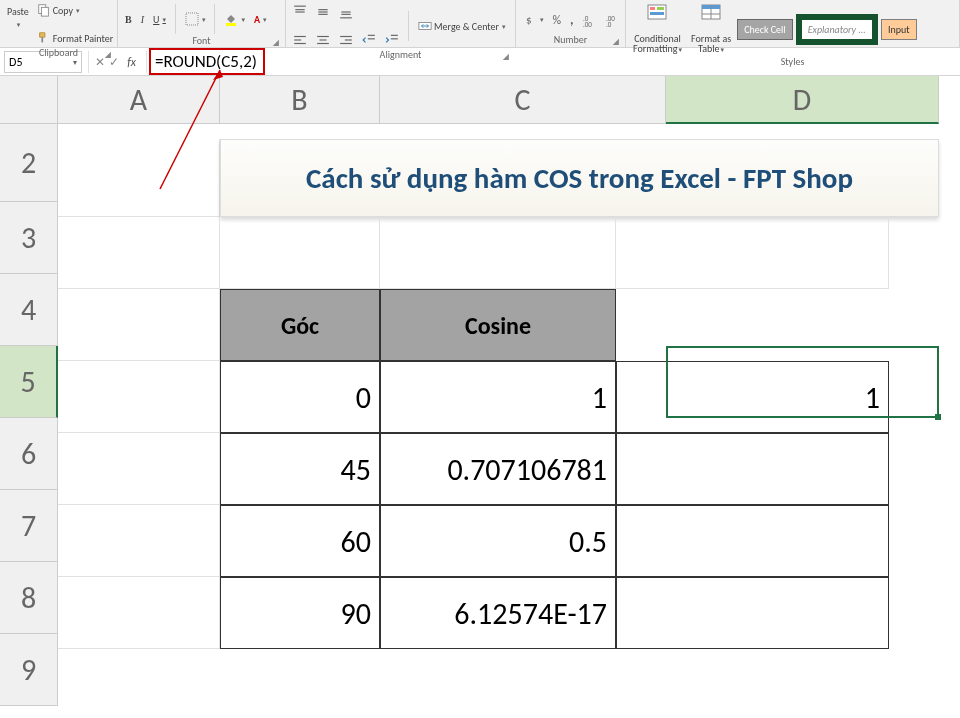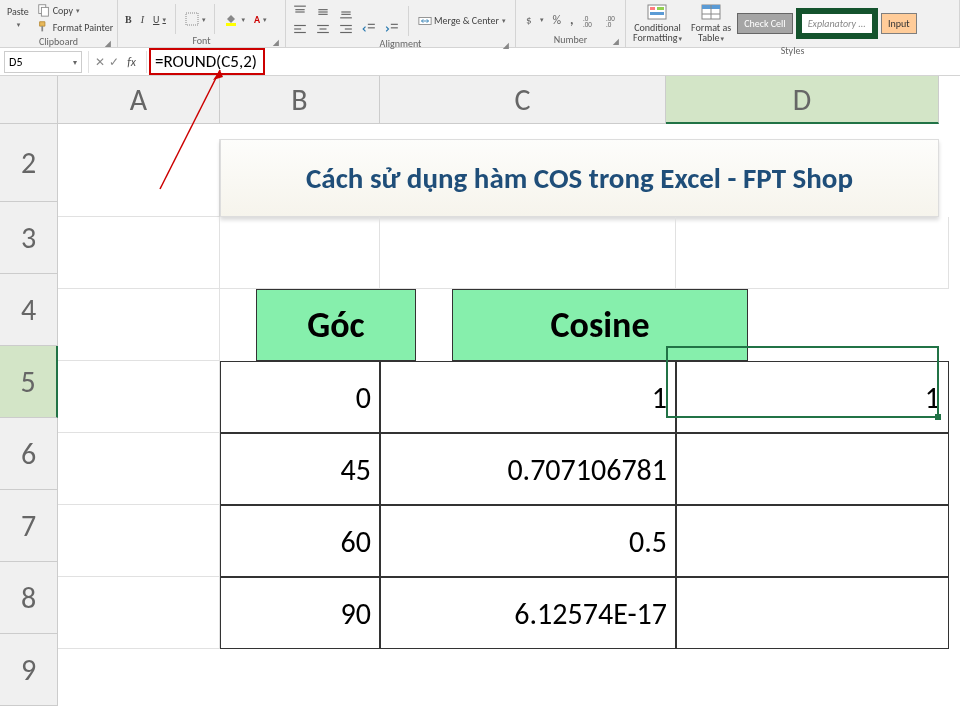--- a/index.html
+++ b/index.html
@@ -6,21 +6,21 @@
     body { background: #fff; width: 960px; height: 718px; overflow: hidden; position: relative; }
 
     
     .ribbon { background: #f1f1f1; border-bottom: 1px solid #d4d4d4; height: 48px; position: relative; font-size: 10px; color: #444; }
     .ribbon-groups { display: flex; height: 100%; }
     .rgroup { border-right: 1px solid #d4d4d4; padding: 2px 4px 0; display: flex; flex-direction: column; position: relative; }
     .rgroup-body { flex: 1; display: flex; align-items: flex-start; gap: 2px; }
     .rgroup-label { text-align: center; font-size: 10px; color: #666; padding-bottom: 1px; position: relative; }
     .dlaunch { position: absolute; right: 2px; bottom: 1px; font-size: 8px; color: #888; }
     .rbtn { display: flex; align-items: center; gap: 2px; padding: 1px 3px; font-size: 10px; color: #444; white-space: nowrap; }
-    .vstack { display: flex; flex-direction: column; gap: 1px; }
+    .vstack { display: flex; flex-direction: column; gap: 12px; }
     .hstack { display: flex; gap: 3px; align-items: center; }
     .ico { width: 14px; height: 14px; display: inline-flex; align-items: center; justify-content: center; }
     .bigico { width: 28px; height: 28px; display: inline-flex; align-items: center; justify-content: center; flex-direction: column; }
     .dd { font-size: 7px; color: #666; margin-left: 1px; }
     .sep { width: 1px; background: #d4d4d4; height: 30px; margin: 0 3px; }
     .style-cell { padding: 3px 6px; font-size: 10px; border: 1px solid #aaa; background: #fff; color: #333; }
     .style-check { background: #a5a5a5; color: #fff; border: 1px solid #666; }
     .style-explan { color: #888; font-style: italic; border: 6px solid #14532d; }
     .style-input { background: #ffcc99; border: 1px solid #7f7f7f; }
 
@@ -44,38 +44,38 @@
     .colC { width: 286px; }
     .colD { width: 273px; }
     .rowheads { position: absolute; left: 0; top: 48px; width: 58px; }
     .rowhead { background: #f0f0f0; border-right: 1px solid #ccc; border-bottom: 1px solid #ccc; display: flex; align-items: center; justify-content: center; font-size: 30px; color: #666; }
     .rowhead.sel { background: #d3e5c7; border-right: 2px solid #217346; }
     .rows { position: absolute; left: 58px; top: 63px; }
     .row { display: flex; }
     .cell { border-right: 1px solid #e1e1e1; border-bottom: 1px solid #e1e1e1; padding: 0 8px; display: flex; align-items: center; font-size: 30px; }
     .cell.colA { width: 162px; }
     .cell.colB { width: 160px; }
-    .cell.colC { width: 296px; }
+    .cell.colC { width: 236px; }
     .cell.colD { width: 273px; }
 
     
     .r2, .rh2 { height: 78px; }
     .r3, .rh3 { height: 72px; }
     .r4, .rh4 { height: 72px; }
     .r5, .rh5 { height: 72px; }
     .r6, .rh6 { height: 72px; }
     .r7, .rh7 { height: 72px; }
     .r8, .rh8 { height: 72px; }
     .r9, .rh9 { height: 72px; }
 
     
     .title-merge { width: 719px; display: flex; align-items: center; justify-content: center; font-size: 29px; font-weight: bold; color: #1f4e79; background: linear-gradient(#fdfdfb,#f6f4ec); border: 1px solid #ddd; box-shadow: 0 3px 4px rgba(0,0,0,.15); }
 
     
-    .t-hdr { background: #86efac; font-weight: bold; font-size: 36px; justify-content: center; border: 1px solid #333 !important; margin-left: 36px; }
+    .t-hdr { background: #a3a3a3; font-weight: bold; font-size: 24px; justify-content: center; border: 1px solid #333 !important; }
     .t-cell { border: 1px solid #333 !important; justify-content: flex-end; }
     .t-cell.colB { font-size: 30px; }
     .t-cell.colC { font-size: 30px; }
     .t-cell.colD { font-size: 30px; }
 
     
     .active-outline { position: absolute; border: 2px solid #217346; pointer-events: none; }
     .fill-handle { position: absolute; width: 6px; height: 6px; background: #217346; }
 
     

